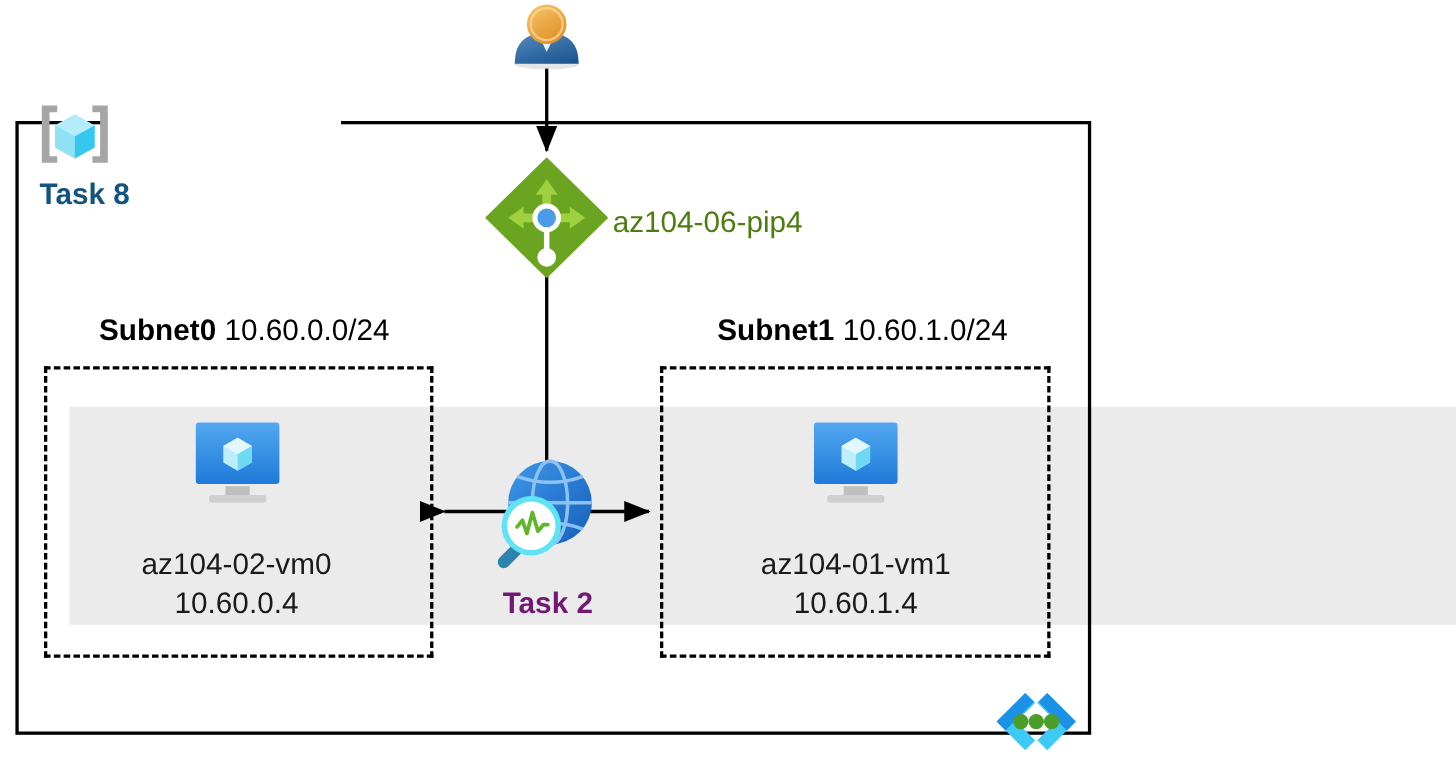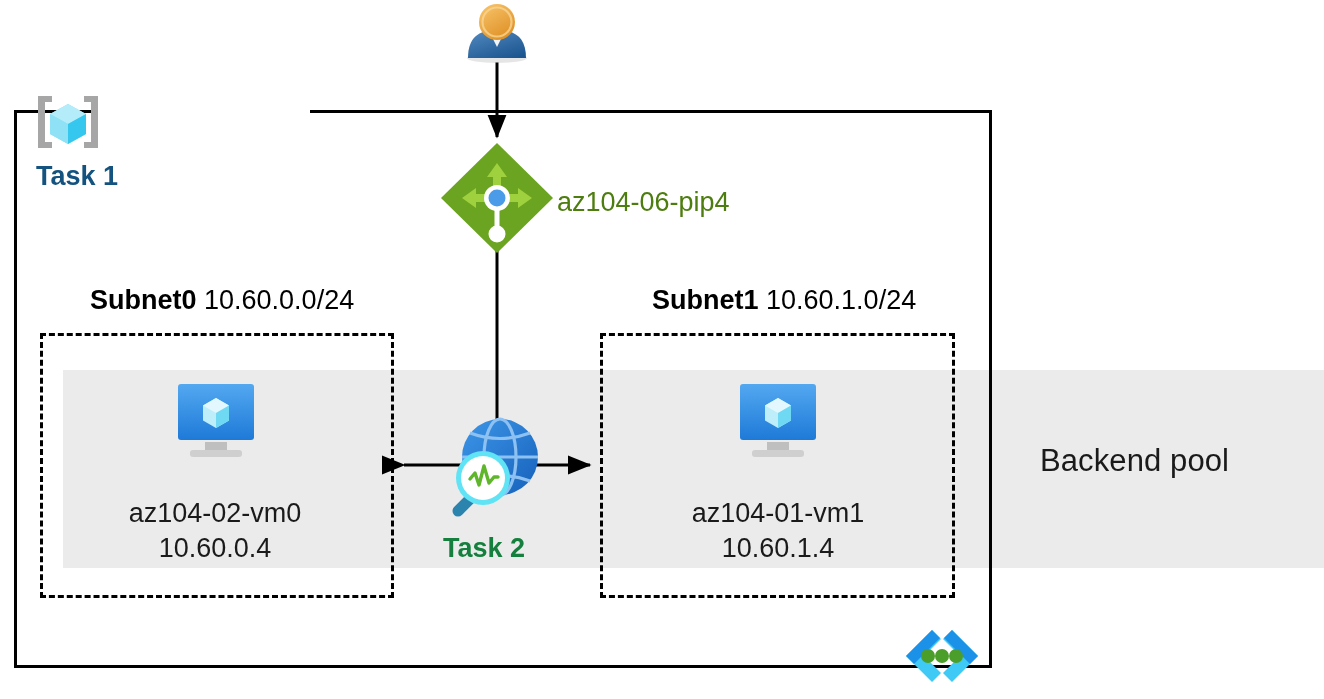--- a/index.html
+++ b/index.html
@@ -105,47 +105,47 @@
   }
   #vm0-name { left: 65px;  top: 498px; width: 300px; }
   #vm0-ip   { left: 65px;  top: 533px; width: 300px; }
   #vm1-name { left: 628px; top: 498px; width: 300px; }
   #vm1-ip   { left: 628px; top: 533px; width: 300px; }
 
   #task2-label {
     left: 443px;
     top: 533px;
     width: 110px;
+    text-align: center;
     font-size: 27px;
     font-weight: bold;
-    color: #15803d;
+    color: #701a75;
     white-space: nowrap;
   }
 
   
   #lb-name  { left: 557px; top: 162px; font-size: 27px; color: #1a1a1a; white-space: nowrap; }
   #pip-name { left: 557px; top: 187px; font-size: 27px; color: #4d7c0f; white-space: nowrap; }
 
   
   #lines-svg, #icons-svg {
     left: 0; top: 0; width: 1324px; height: 699px;
     pointer-events: none;
   }
 </style>
 </head>
 <body>
 
 <div id="canvas">
 
   <div class="abs" id="backend-band"></div>
-  <div class="abs" id="backend-pool-label">Backend pool</div>
 
   <div class="abs" id="rg-border"></div>
   <div class="abs" id="rg-label-gap"></div>
-  <div class="abs" id="task1-label">Task 1</div>
+  <div class="abs" id="task1-label">Task 8</div>
 
 
   <div class="abs subnet-box" id="subnet0-box"></div>
   <div class="abs subnet-box" id="subnet1-box"></div>
 
   <div class="abs subnet-caption" id="subnet0-caption">
     <b>Subnet0</b>
     <span>10.60.0.0/24</span>
   </div>
   <div class="abs subnet-caption" id="subnet1-caption">

